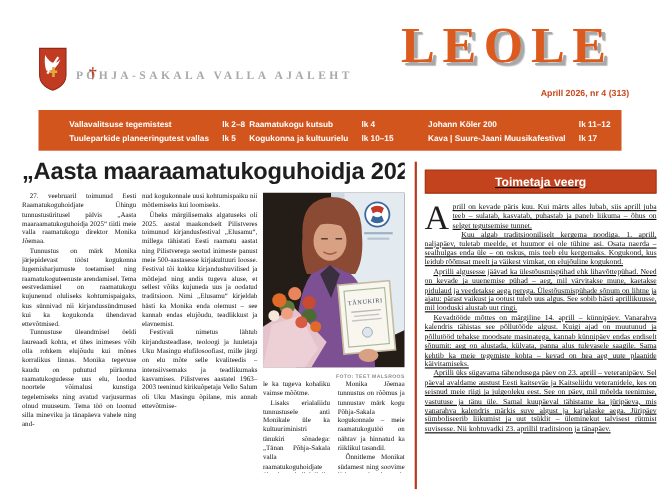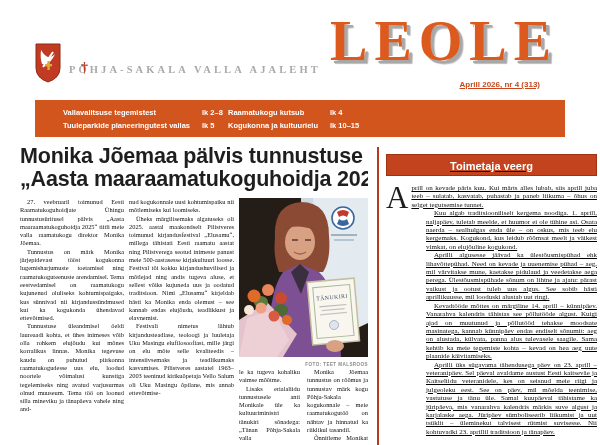--- a/index.html
+++ b/index.html
@@ -17,27 +17,27 @@
     font-size:10.5px; letter-spacing:3.1px; color:#a9a9a9; font-weight:600;
     white-space:nowrap;
   }
   .tagline-sword {
     position:absolute; left:12px; top:-4px; color:#c13a22;
     font-size:14px; font-weight:700; letter-spacing:0;
   }
   .masthead {
     position:absolute; right:42px; top:8px;
     font-family:"Liberation Serif", serif; font-weight:700;
-    font-size:56px; line-height:66px; letter-spacing:7px; color:#dd5a1f;
+    font-size:46px; line-height:66px; letter-spacing:7px; color:#dd5a1f;
     text-shadow:-1px -1px 0 #ffffff, 3px 3px 0 #a8a8a8, 4px 4px 1px #bcbcbc;
     white-space:nowrap;
   }
   .issue-line {
-    position:absolute; right:60px; top:80px;
-    font-size:8px; font-weight:700; color:#c8481c;text-decoration:underline;
+    position:absolute; right:28px; top:80px;
+    font-size:8px; font-weight:700; color:#c8481c;
   }
 
   
   .index-bar {
     position:absolute; left:35px; top:100px; width:530px; height:37px;
     background:#d3551e; color:#fff; display:flex; align-items:center;
     padding:4px 10px 4px 28px;
   }
   .idx-group { display:grid; grid-template-columns:max-content max-content; column-gap:12px; row-gap:0; }
   .idx-group1 { width:165px; }
@@ -74,21 +74,21 @@
   .sidebar { position:absolute; left:386px; top:154px; width:211px; height:325px; overflow:hidden;text-decoration:underline; }
   .sidebar-title {
     height:22px; line-height:22px; background:#c2431d; border:1px solid #9c3414;
     color:#fff; text-align:center; font-size:11px; font-weight:700;
     margin-bottom:8px;
   }
   .sidebar-body p {
     font-family:"Liberation Serif", serif; font-size:7px; line-height:8.4px;
     text-align:justify; color:#111;
   }
-  .sidebar-body p.ind { text-indent:8px;margin-left:40px; }
+  .sidebar-body p.ind { text-indent:8px; }
   .dropcap {
     float:left; font-family:"Liberation Serif", serif;
     font-size:31px; line-height:25px; padding:1px 3px 0 0; color:#1e1e1e;
   }
 </style>
 </head>
 <body>
 
 <div class="page">
 
@@ -112,25 +112,30 @@
       <span class="idx-page">lk 2–8</span>
       <span class="idx-label">Tuuleparkide planeeringutest vallas</span>
       <span class="idx-page">lk 5</span>
     </div>
     <div class="idx-group idx-group2">
       <span class="idx-label">Raamatukogu kutsub</span>
       <span class="idx-page">lk 4</span>
       <span class="idx-label">Kogukonna ja kultuurielu</span>
       <span class="idx-page">lk 10–15</span>
     </div>
+    <div class="idx-group idx-group3">
+      <span class="idx-label">Johann Köler 200</span>
+      <span class="idx-page">lk 11–12</span>
+      <span class="idx-label">Kava | Suure-Jaani Muusikafestival</span>
+      <span class="idx-page">lk 17</span>
+    </div>
   </div>
 
   <div class="article">
     <div class="headline">
-      <div>Monika Jõemaa pälvis tunnustuse</div>
       <div>„Aasta maaraamatukoguhoidja 2025“</div>
     </div>
     <div class="columns">
       <div class="bodycol">
         <p class="ind">27. veebruaril toimunud Eesti Raamatukoguhoidjate Ühingu tunnustusüritusel pälvis „Aasta maaraamatukoguhoidja 2025“ tiitli meie valla raamatukogu direktor Monika Jõemaa.</p>
         <p class="ind">Tunnustus on märk Monika järjepidevast tööst kogukonna lugemisharjumuste toetamisel ning raamatukoguteenuste arendamisel. Tema eestvedamisel on raamatukogu kujunenud oluliseks kohtumispaigaks, kus sünnivad nii kirjandussündmused kui ka kogukonda ühendavad ettevõtmised.</p>
         <p class="ind">Tunnustuse üleandmisel öeldi laureaadi kohta, et ühes inimeses võib olla rohkem elujõudu kui mõnes korralikus linnas. Monika tegevuse kaudu on puhutud piirkonna raamatukogudesse uus elu, loodud noortele võimalusi kunstiga tegelemiseks ning avatud varjusurmas olnud muuseum. Tema töö on loonud silla mineviku ja tänapäeva vahele ning and-</p>
       </div>
       <div class="bodycol bodycol2">
         <p>nud kogukonnale uusi kohtumispaiku nii mõtlemiseks kui loomiseks.</p>

